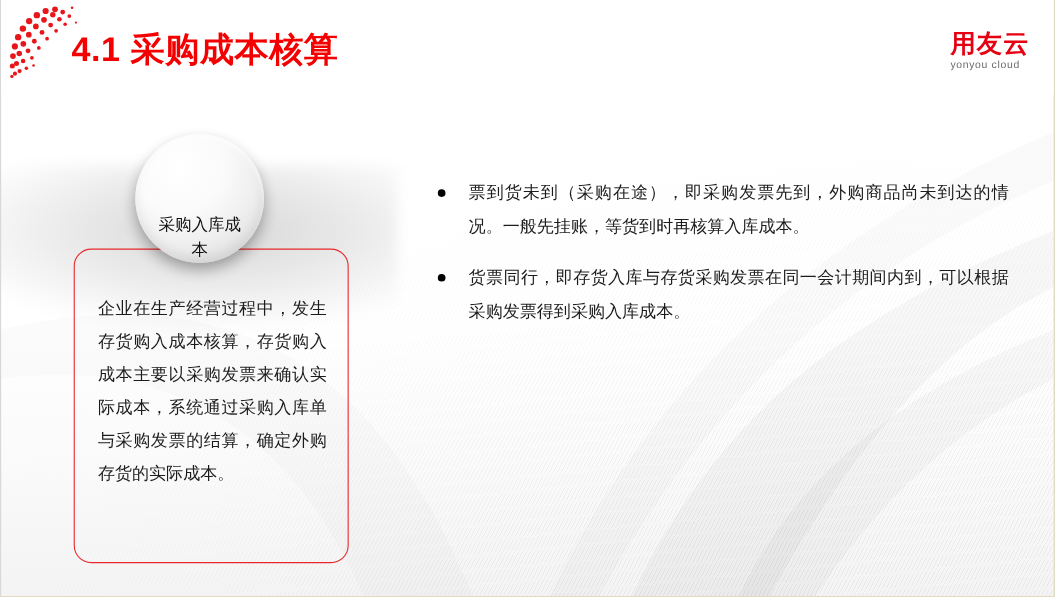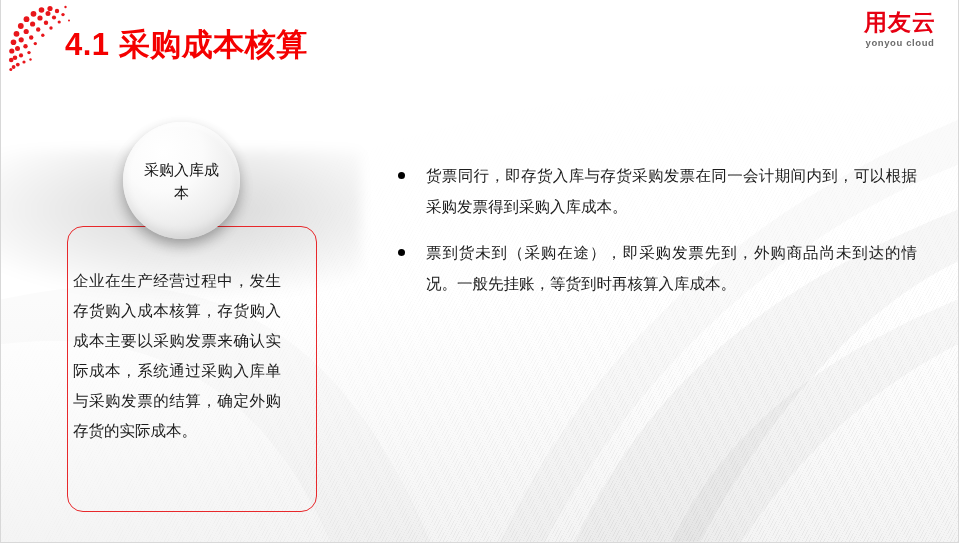--- a/index.html
+++ b/index.html
@@ -83,55 +83,54 @@
     z-index: 6;
     font-size: 31px;
     font-weight: bold;
     color: #f40000;
     letter-spacing: 0.5px;
     white-space: nowrap;
   }
   .logo {
     position: absolute;
     right: 22px;
-    top: 11px;
+    top: 28px;
     z-index: 6;
-    text-align: center;
     line-height: 1;
   }
   .logo-cn {
     font-size: 23px;
     font-weight: bold;
     color: #e60012;
     letter-spacing: 1px;
   }
   .logo-en {
     margin-top: 4px;
     font-size: 9.5px;
-    font-weight: bold;
+    font-weight: normal;
     color: #6b6b6b;
     letter-spacing: 0.6px;
   }
 
   
   .red-card {
     position: absolute;
     left: 66px;
     top: 226px;
     width: 250px;
     height: 286px;
     border: 1.6px solid #e8282b;
     border-radius: 16px;
     background: transparent;
     z-index: 5;
     box-sizing: border-box;
   }
   .red-card-text {
     position: absolute;
-    left: 72px;
+    left: 88px;
     top: 266px;
     width: 208px;
     z-index: 7;
     font-size: 15.5px;
     line-height: 30px;
     color: #1c1c1c;
     text-align: justify;
     text-justify: inter-ideograph;
   }
 
@@ -155,21 +154,21 @@
     height: 117px;
     border-radius: 50%;
     background:
       radial-gradient(circle at 34% 26%, #ffffff 0%, #fbfbfb 34%, #eeeeee 62%, #dcdcdc 86%, #cfcfcf 100%);
     box-shadow:
       0 6px 13px rgba(0,0,0,0.24),
       inset 0 -5px 10px rgba(0,0,0,0.07),
       inset 0 3px 5px rgba(255,255,255,0.9);
     z-index: 8;
     display: flex;
-    align-items: center;
+    align-items: flex-end;
     justify-content: center;
   }
   .bubble-label {
     font-size: 15px;
     line-height: 23px;
     color: #121212;
     text-align: center;
     width: 84px;
     z-index: 9;
   }
@@ -285,22 +284,22 @@
 
   <div class="bubble-shadow"></div>
   <div class="bubble">
     <div class="bubble-label">采购入库成本</div>
   </div>
 
   <div class="body-wrap">
     <ul class="bullets">
       <li class="bullet-item">
         <span class="bullet-dot"></span>
-        <span>货票同行，即存货入库与存货采购发票在同一会计期间内到，可以根据采购发票得到采购入库成本。</span>
+        <span>票到货未到（采购在途），即采购发票先到，外购商品尚未到达的情况。一般先挂账，等货到时再核算入库成本。</span>
       </li>
       <li class="bullet-item">
         <span class="bullet-dot"></span>
-        <span>票到货未到（采购在途），即采购发票先到，外购商品尚未到达的情况。一般先挂账，等货到时再核算入库成本。</span>
+        <span>货票同行，即存货入库与存货采购发票在同一会计期间内到，可以根据采购发票得到采购入库成本。</span>
       </li>
     </ul>
   </div>
 
 </div>
 
 </body></html>

